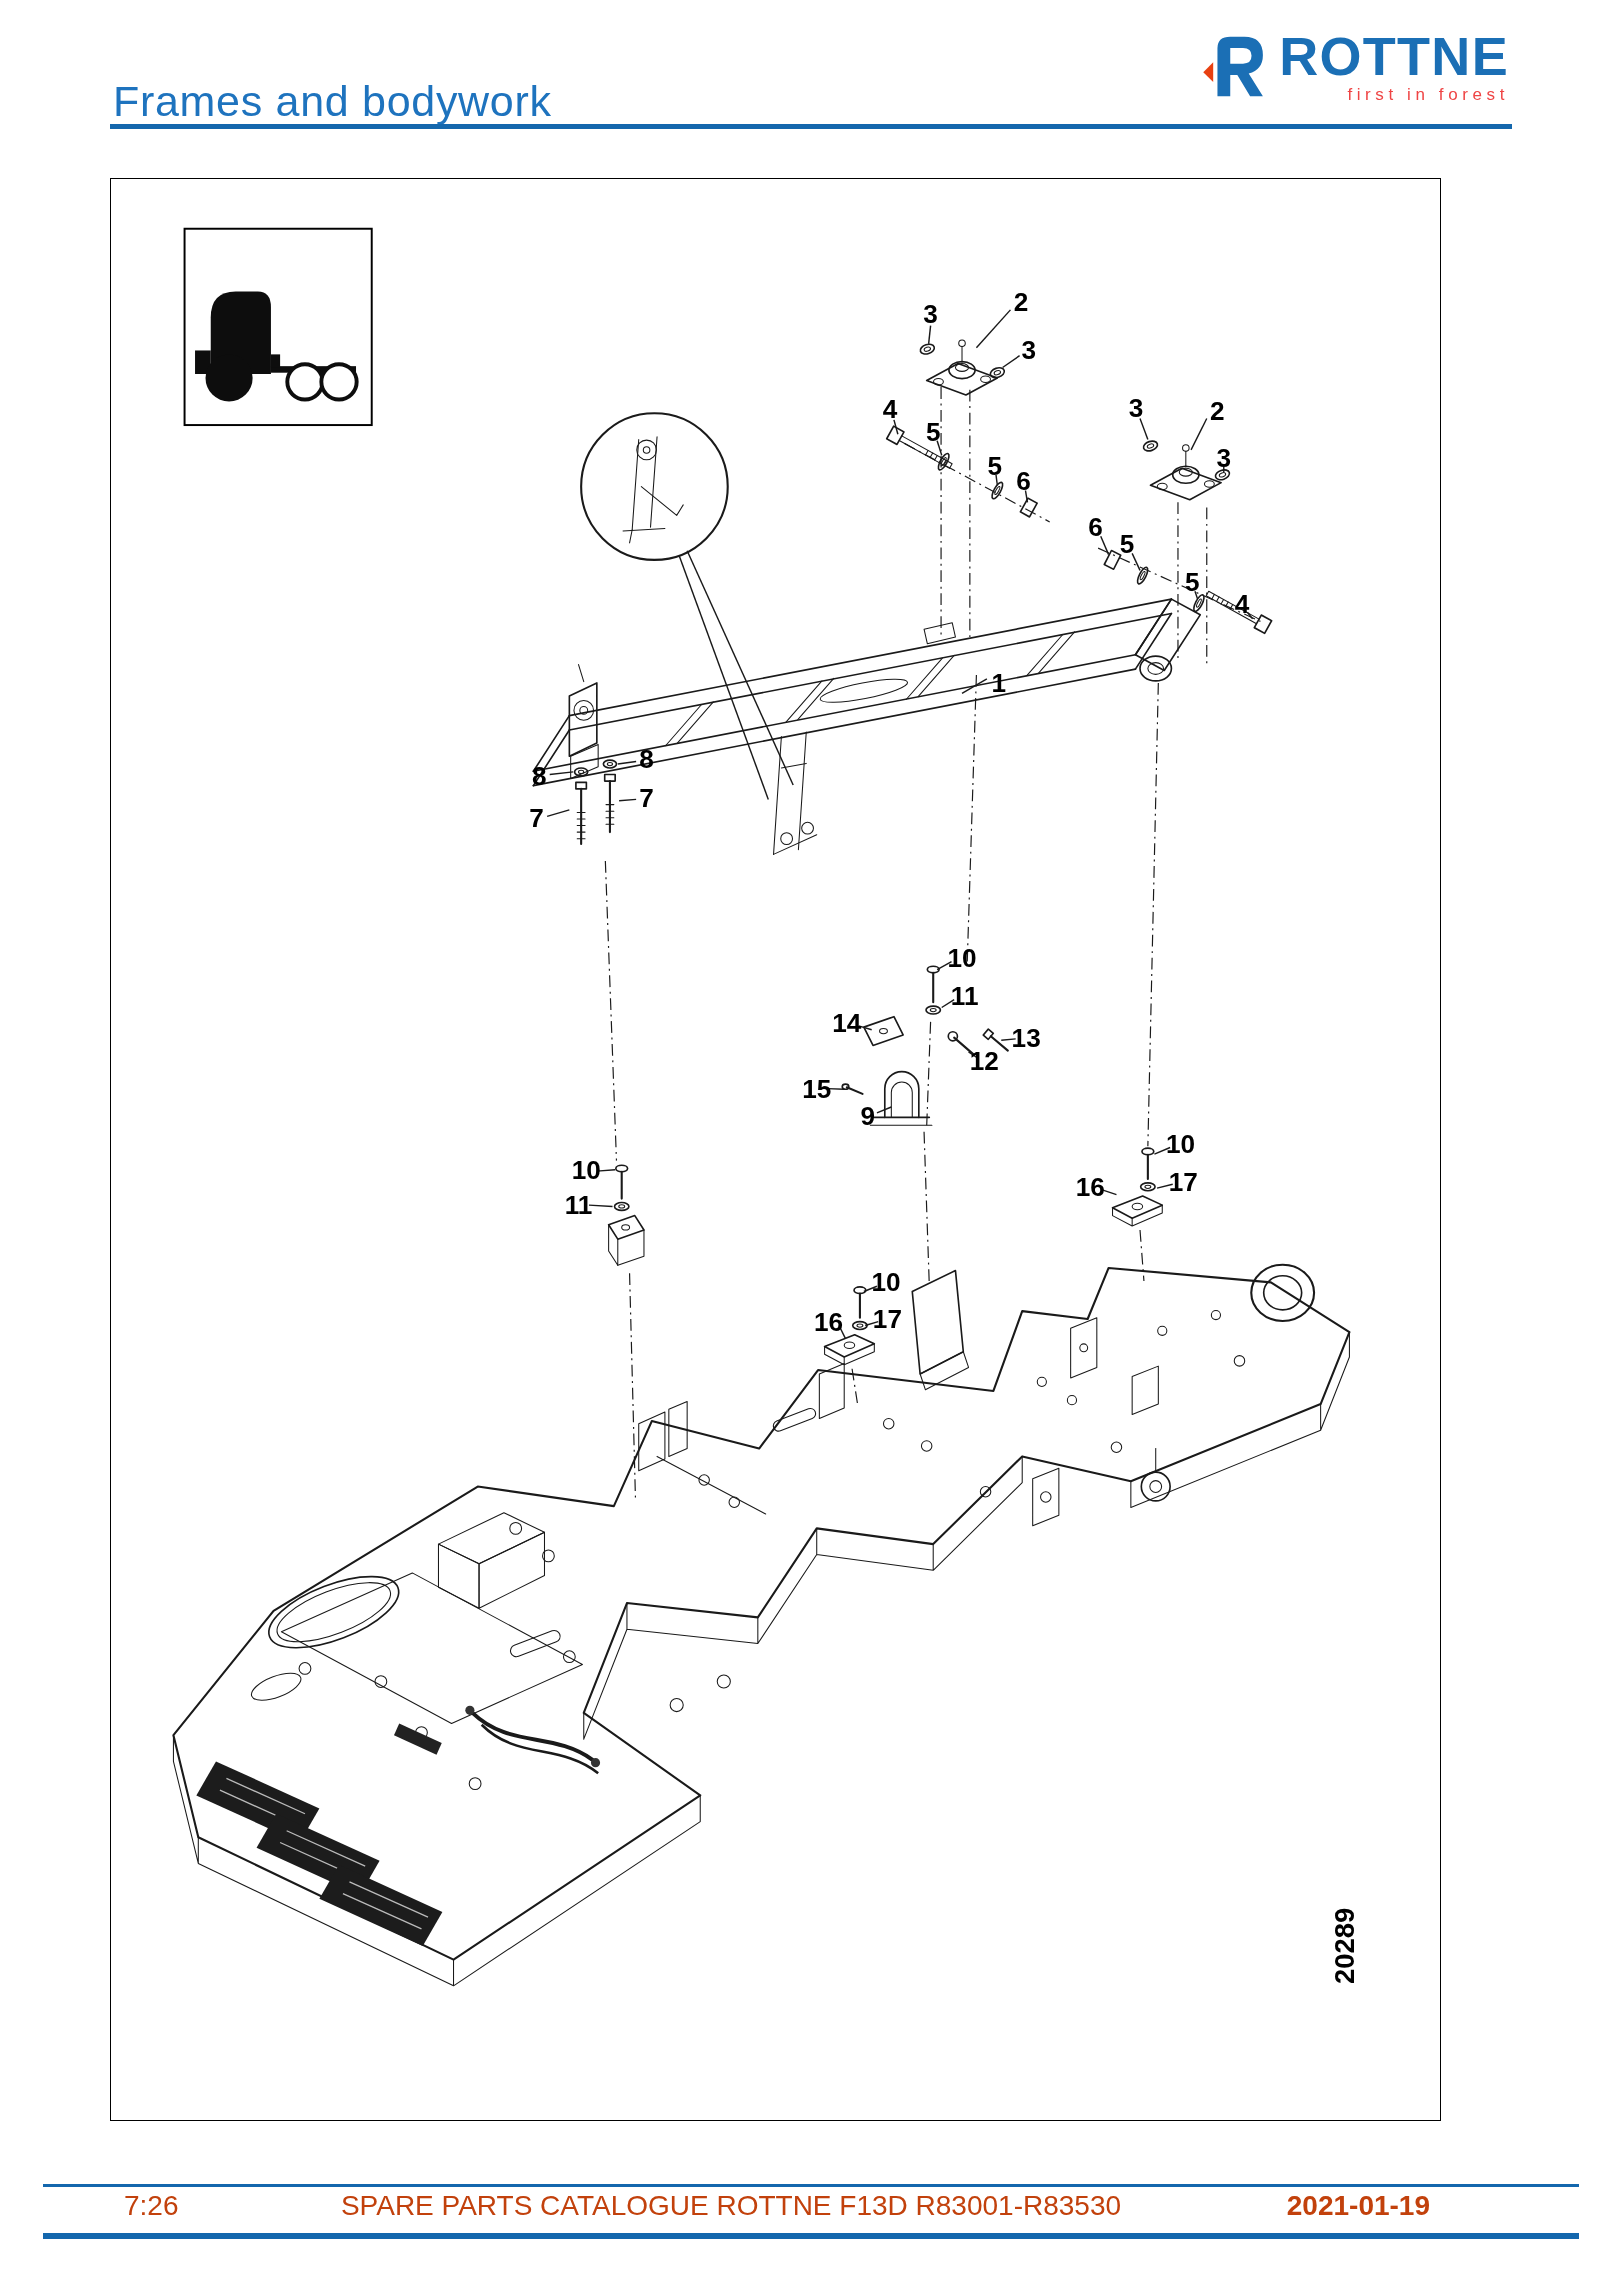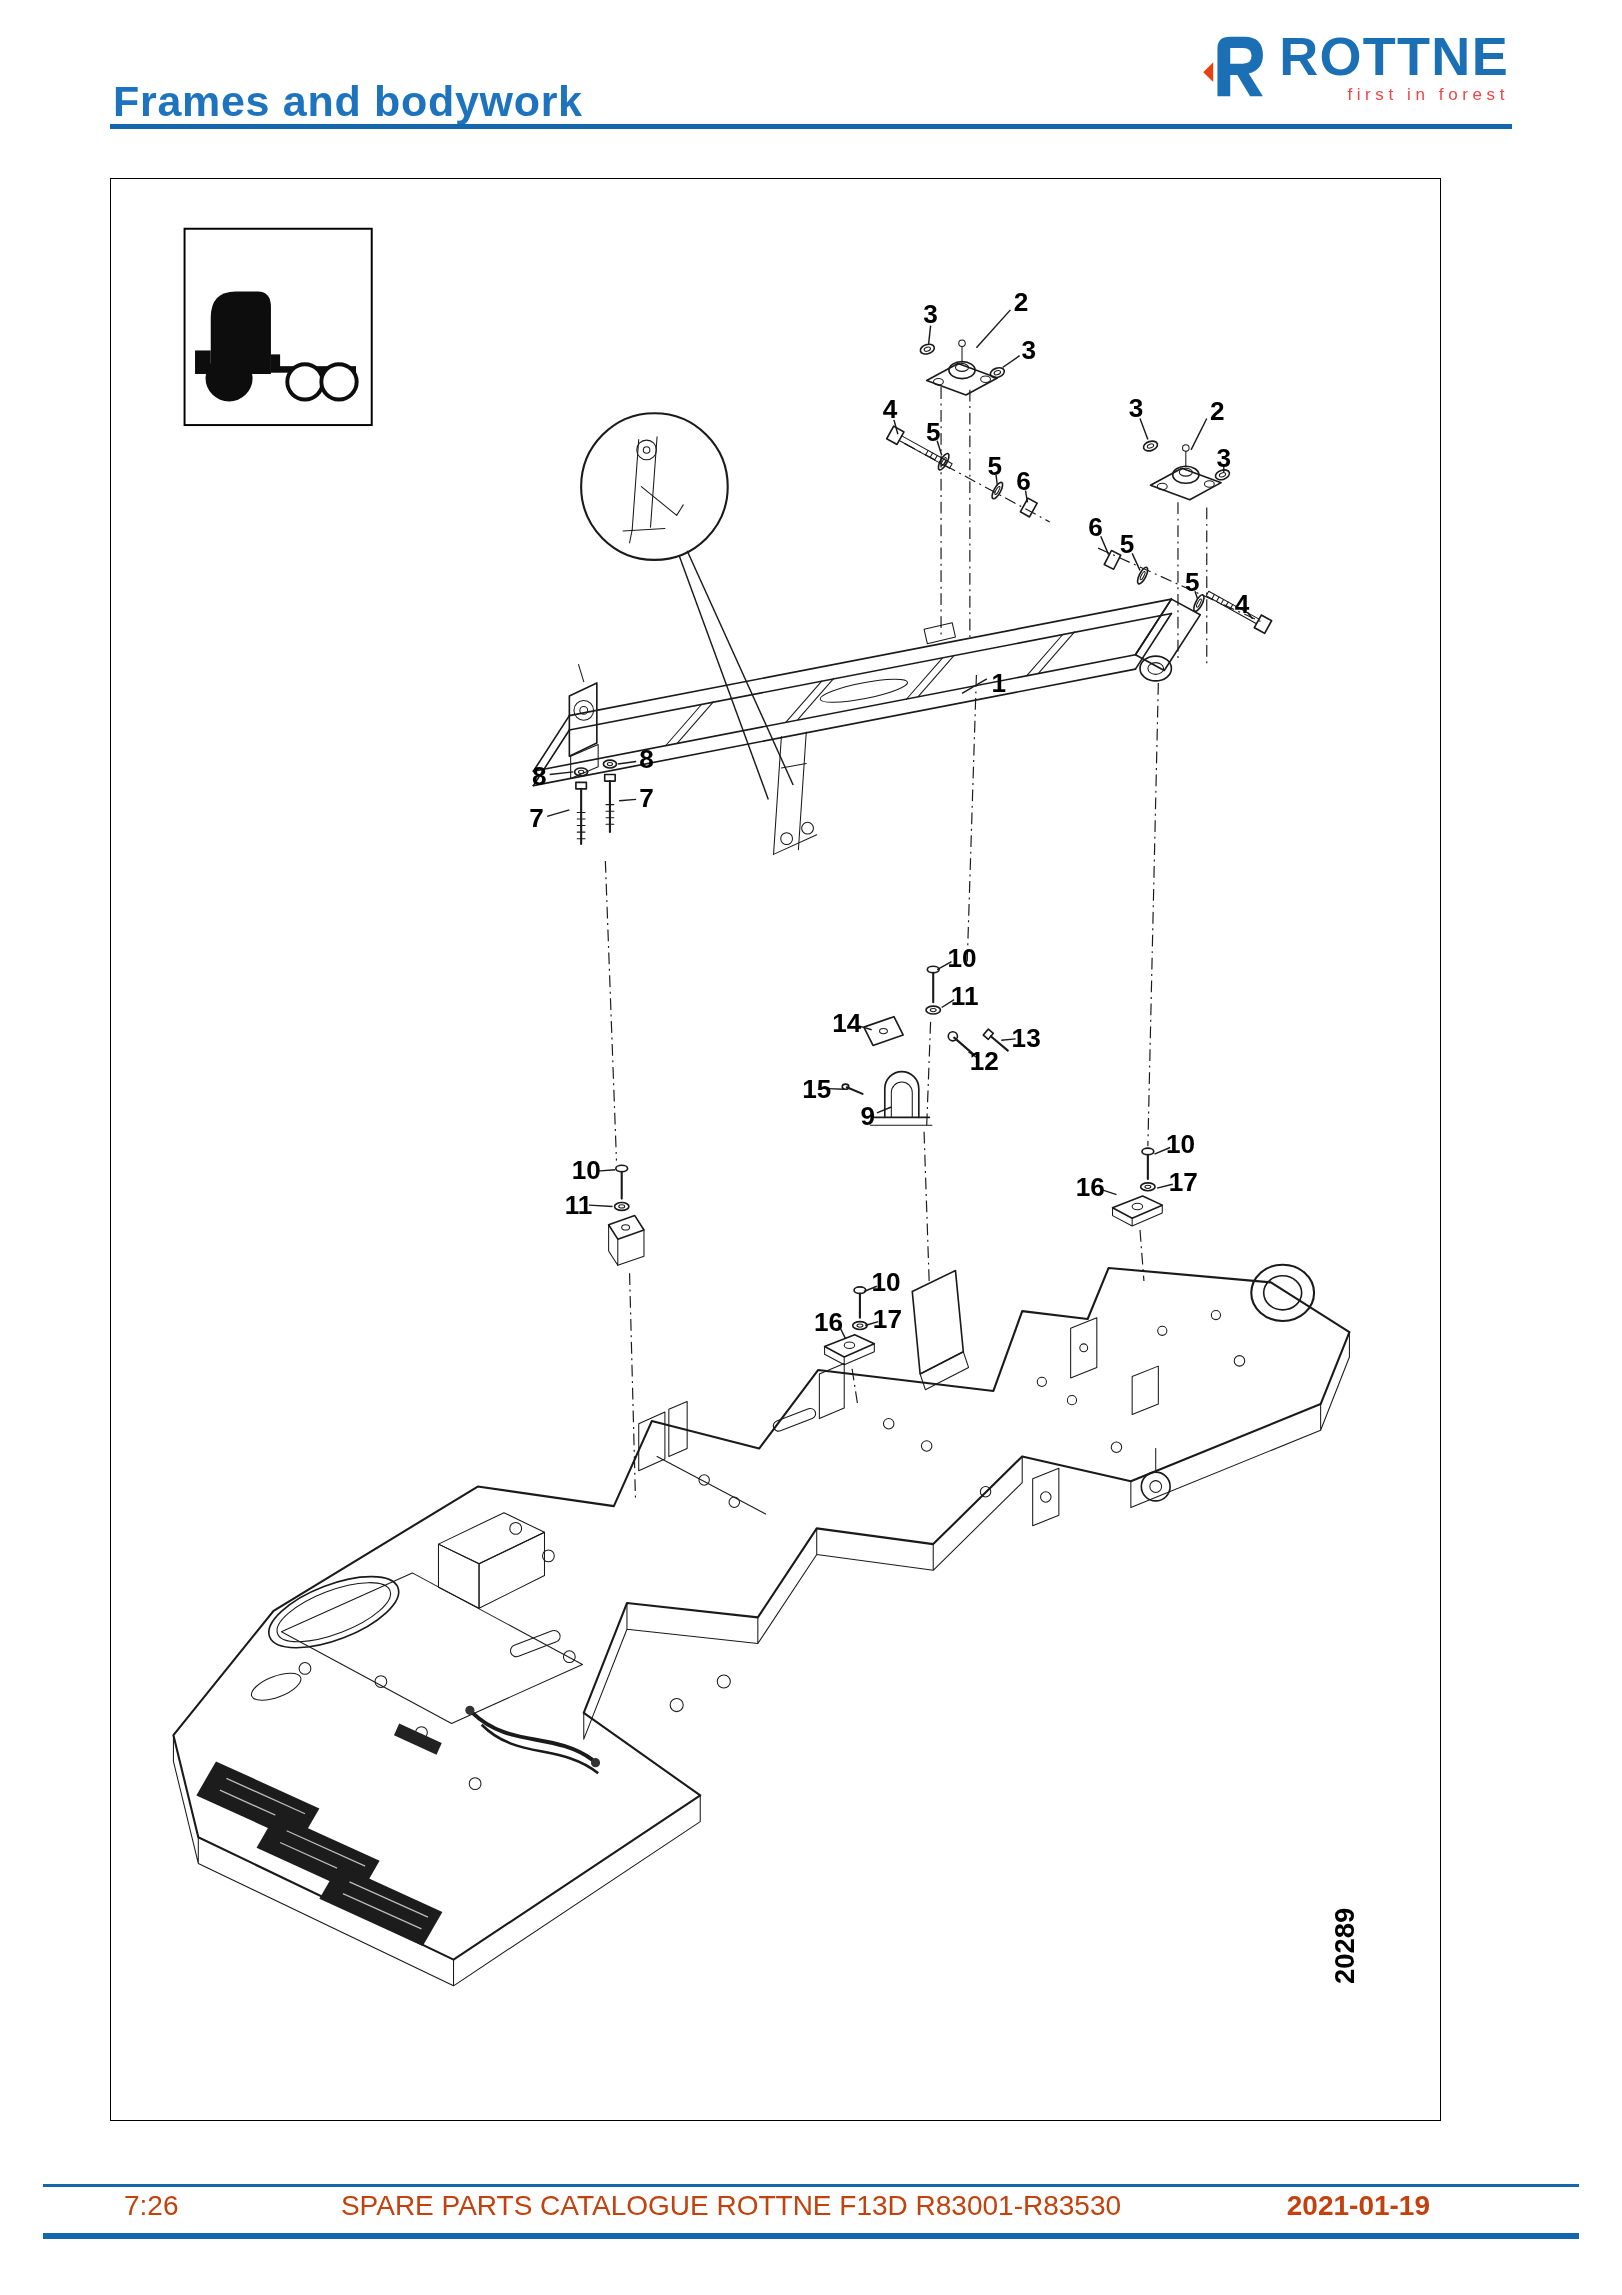--- a/index.html
+++ b/index.html
@@ -2,21 +2,21 @@
 <html style="font-size:10.5px"><head>
 <meta charset="utf-8">
 <style>
   html,body { margin:0; padding:0; background:#ffffff; }
   .page {
     position:relative; width:1622px; height:2295px; background:#fff;
     font-family:"Liberation Sans", sans-serif; overflow:hidden;
   }
   .page-title {
     position:absolute; left:113px; top:48px;
-    font-size:43px; font-weight:700; color:#1e73be; letter-spacing:0.7px;
+    font-size:43px; font-weight:400; color:#1e73be; letter-spacing:0.7px;
   }
   .logo { position:absolute; right:113px; top:31px; display:flex; align-items:flex-start; gap:9.2px; }
   .logo-emblem svg { width:71px; height:71px; display:block; }
   .logo-textcol { display:flex; flex-direction:column; align-items:flex-end; }
   .logo-brand { font-size:54px; font-weight:900; color:#1b6fb5; line-height:0.95; letter-spacing:1.3px; }
   .logo-tagline { font-size:17px; font-weight:500; color:#ef4444; letter-spacing:4.6px; margin-top:2.6px; }
   .header-rule { position:absolute; top:124px; left:110px; right:110px; height:4.6px; background:#1467ad; }
 
   .diagram-box {
     position:absolute; left:110px; top:178px; width:1331px; height:1943px;

